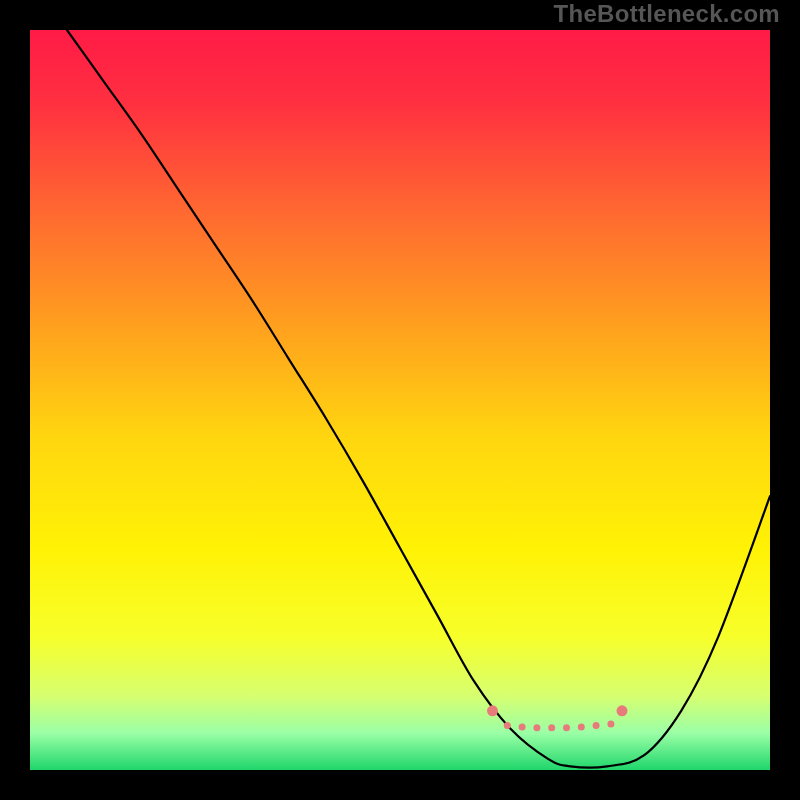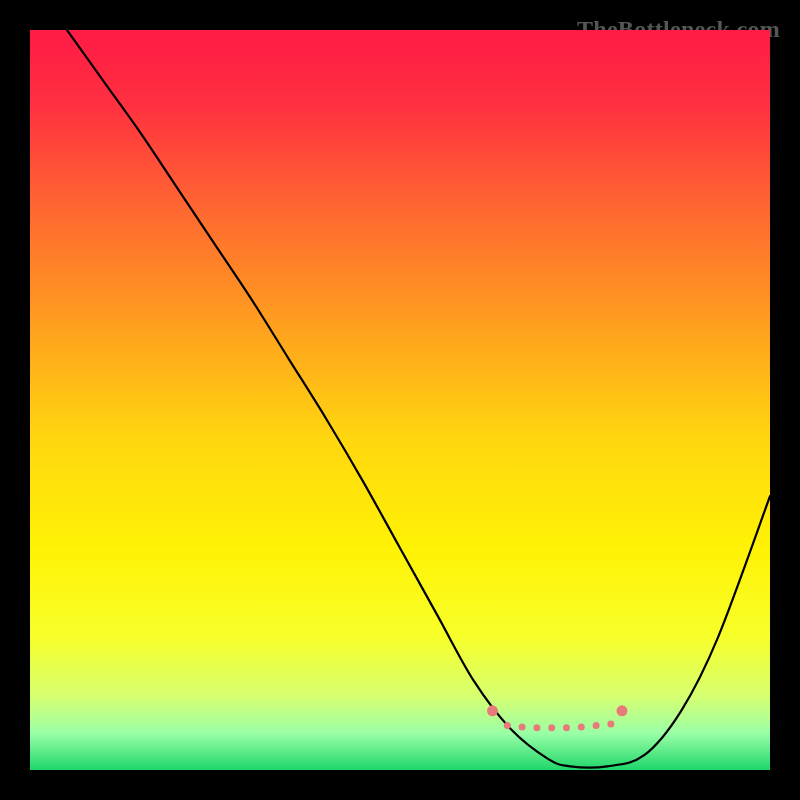--- a/index.html
+++ b/index.html
@@ -2,26 +2,25 @@
 <html><head>
 <meta charset="utf-8">
 <style>
   * { margin: 0; padding: 0; box-sizing: border-box; }
   html, body { width: 800px; height: 800px; background: #000; overflow: hidden; }
   .wrap { position: relative; width: 800px; height: 800px; background: #000; }
   .watermark {
     position: absolute;
     top: 0;
     right: 20px;
-    font-family: Liberation Serif, serif;
+    font-family: Liberation Sans, sans-serif;
     font-size: 24px;
     font-weight: bold;
     color: #565656;
     letter-spacing: 0.3px;
-    margin-top: 16px;
   }
   .plot {
     position: absolute;
     left: 30px;
     top: 30px;
     width: 740px;
     height: 740px;
   }
   .plot svg { display: block; }
 </style>

